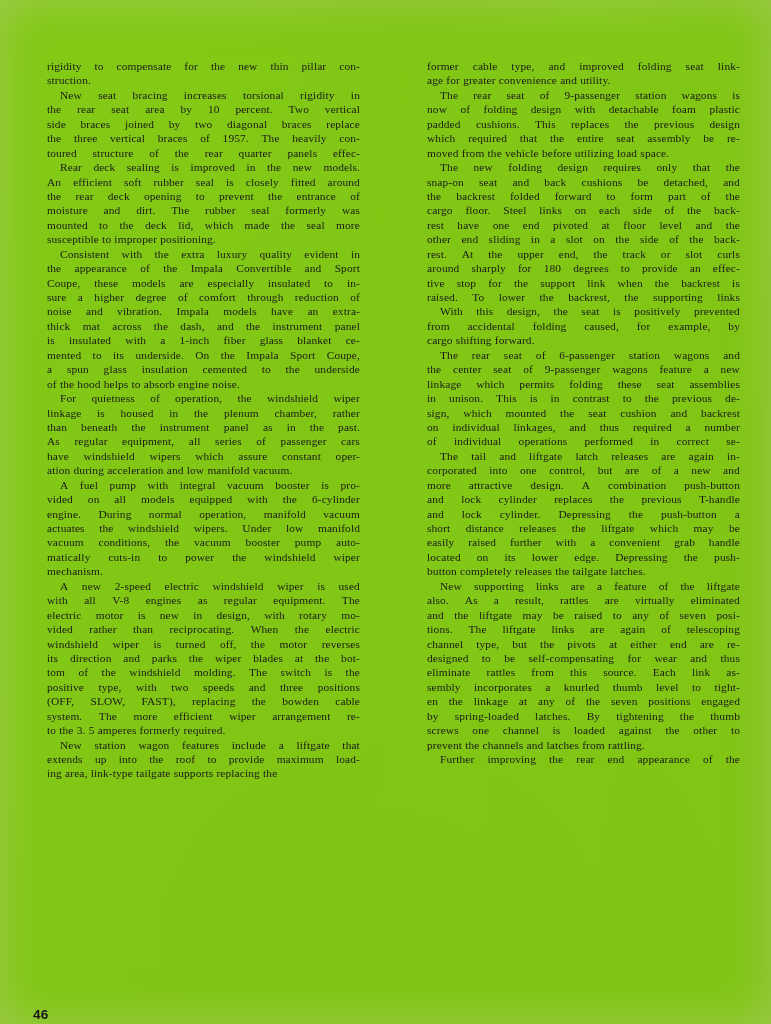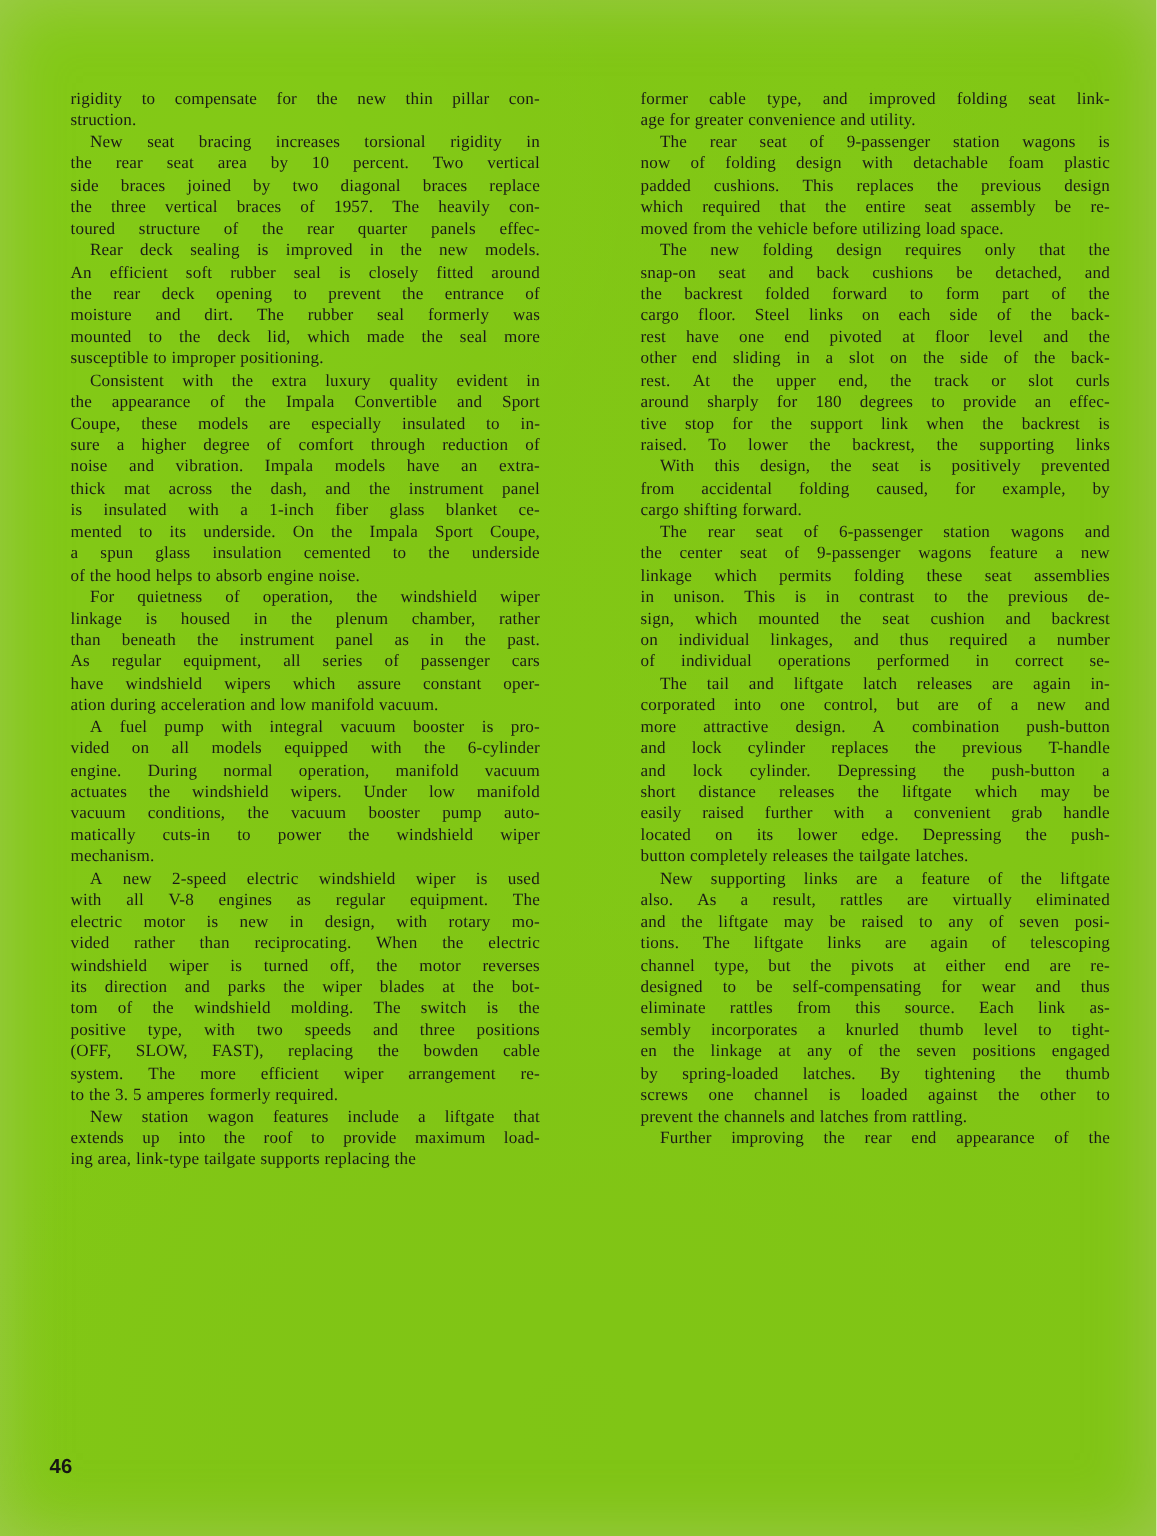--- a/index.html
+++ b/index.html
@@ -78,21 +78,21 @@
   .line.just > span {
     white-space: pre;
   }
   .line.indent-first {
     padding-left: 13px;
   }
 
   #page-number {
     position: absolute;
     left: 33px;
-    top: 970px;
+    top: 1007px;
     font-family: "Liberation Sans", "DejaVu Sans", sans-serif;
     font-weight: 700;
     font-size: 13.5px;
     color: #171614;
     letter-spacing: 0.2px;
   }
 </style>
 </head>
 <body>
 

